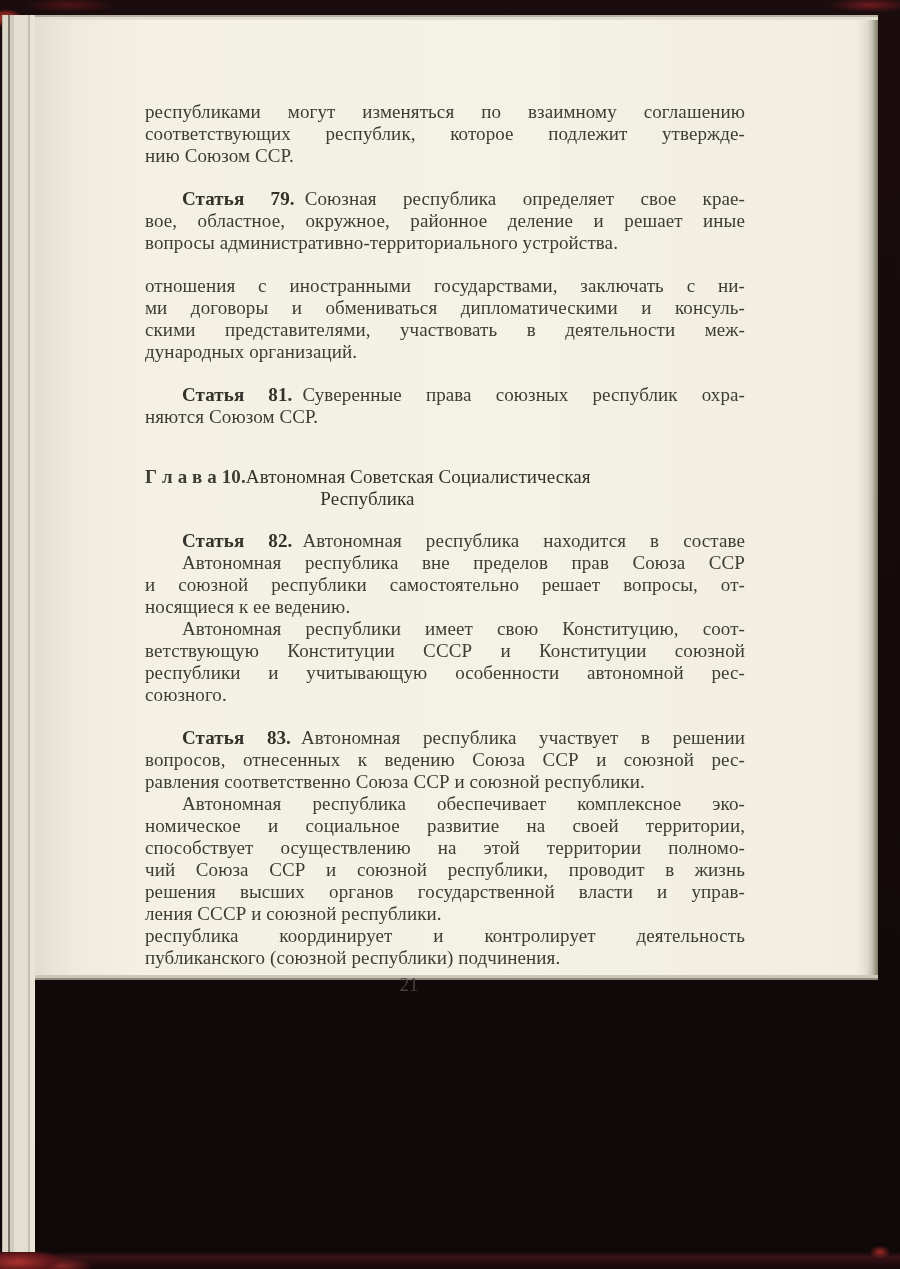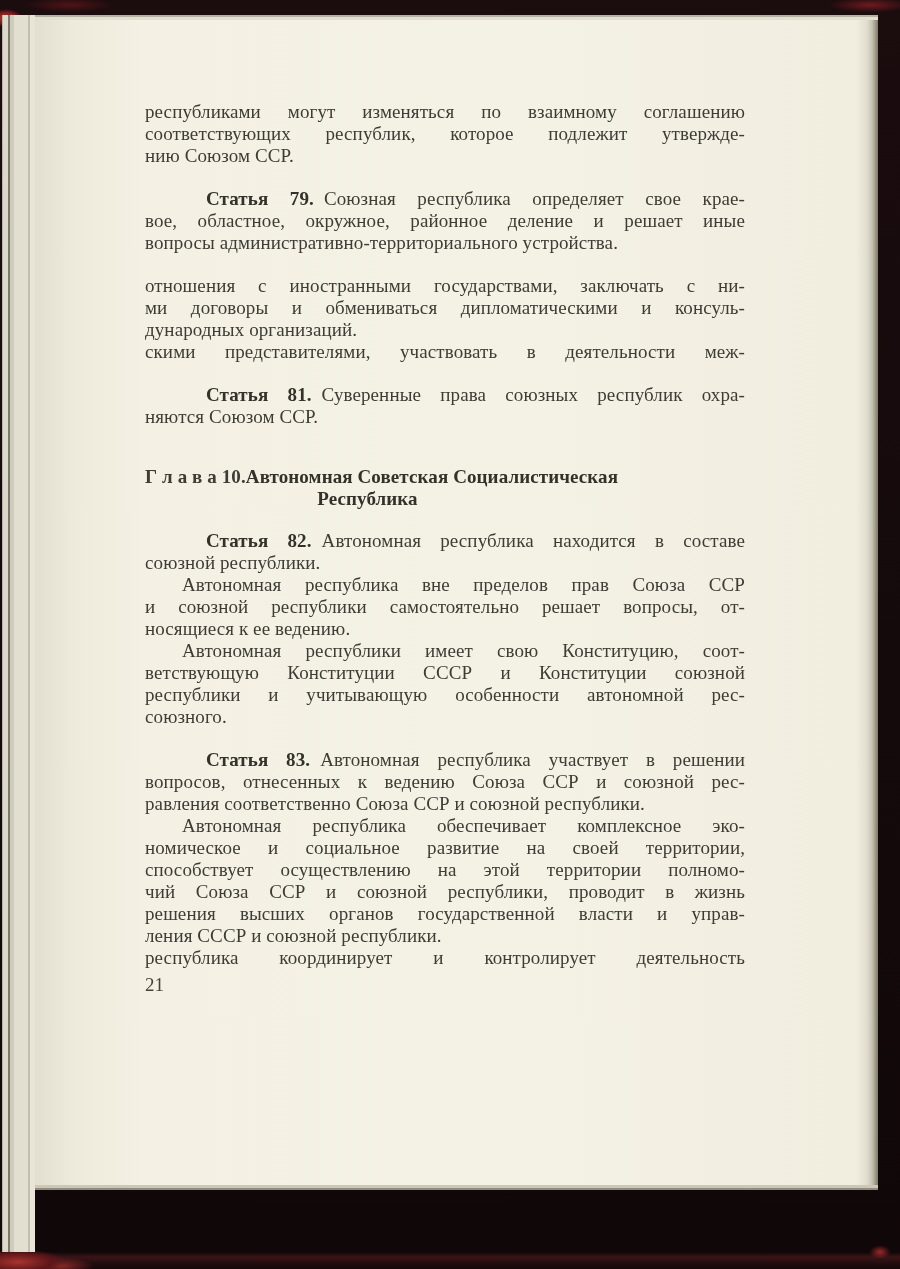--- a/index.html
+++ b/index.html
@@ -22,44 +22,44 @@
   }
   
   .page-stack {
     position: absolute; left: 2px; top: 15px; width: 33px; height: 1237px;
     background: linear-gradient(90deg,
       #b7b4a6 0 1px, #dcd9cb 1px 6px, #7d7a6c 6px 8px, #cfccbe 8px 12px,
       #e2dfd1 12px 26px, #c2bfb1 26px 28px, #e8e5d7 28px 33px);
   }
   
   .page {
-    position: absolute; left: 35px; top: 15px; width: 843px; height: 1175px;
+    position: absolute; left: 35px; top: 15px; width: 843px; height: 965px;
     background:
       linear-gradient(180deg, #b5b2a4 0 2px, #e2dfd1 2px 5px, rgba(0,0,0,0) 5px),
       linear-gradient(0deg,  #8f8c7e 0 2px, #cbc8ba 2px 5px, rgba(0,0,0,0) 5px),
       linear-gradient(90deg, #e3dfd0 0, #eeebdc 40px, #f4f1e4 110px, #f4f1e5 60%,
                       #f1eee0 calc(100% - 22px), #e0ddcf calc(100% - 11px),
                       #c6c3b5 calc(100% - 6px), #96937f calc(100% - 2px), #7d7a6c 100%),
       #f3f0e3;
   }
   .text-column {
     position: absolute; left: 110px; top: 86px; width: 600px;
     font-size: 19px; line-height: 22px; color: #3e3c35; letter-spacing: 0.1px;
   }
   .blk { margin: 0; }
   .art { margin-top: 21px; }
   .line { text-align: justify; text-align-last: justify; }
   .line.last { text-align-last: left; }
   .ind { text-indent: 37px; }
-  .label { font-weight: 700; color: #33312a; margin-right: 10px; margin-left: 24px; }
+  .label { font-weight: 700; color: #33312a; margin-right: 10px; }
   .head { margin-top: 38px; margin-bottom: 20px; padding-right: 155px; }
   .hline { text-align: center; white-space: nowrap; }
   .chapter-prefix { font-weight: 700; }
-  .head-bold { font-weight: 700; color: #33312a; }
-  .pagenum { margin-top: 5px; text-align: left; padding-right: 72px; color: #45433b; }
+  .head-bold { font-weight: 400; color: #33312a; }
+  .pagenum { margin-top: 5px; text-align: center; padding-right: 72px; color: #45433b; }
 </style>
 </head>
 <body>
 
 <div class="scene">
   <div class="page-stack"></div>
 
   <div class="page">
     <div class="text-column">
 
@@ -73,43 +73,42 @@
         <div class="line ind">
           <span class="label">Статья 79.</span><span>Союзная республика определяет свое крае-</span>
         </div>
         <div class="line">вое, областное, окружное, районное деление и решает иные</div>
         <div class="line last">вопросы административно-территориального устройства.</div>
       </div>
 
       <div class="blk art">
         <div class="line">отношения с иностранными государствами, заключать с ни-</div>
         <div class="line">ми договоры и обмениваться дипломатическими и консуль-</div>
+        <div class="line">скими представителями, участвовать в деятельности меж-</div>
         <div class="line last">дународных организаций.</div>
-        <div class="line">скими представителями, участвовать в деятельности меж-</div>
       </div>
 
       <div class="blk art">
         <div class="line ind">
           <span class="label">Статья 81.</span><span>Суверенные права союзных республик охра-</span>
         </div>
         <div class="line last">няются Союзом ССР.</div>
       </div>
 
       <div class="blk head">
         <div class="hline">
           <span class="chapter-prefix">Г л а в а  10.</span><span class="head-bold">Автономная Советская Социалистическая</span>
         </div>
         <div class="hline head-bold">Республика</div>
       </div>
 
       <div class="blk">
         <div class="line ind">
           <span class="label">Статья 82.</span><span>Автономная республика находится в составе</span>
         </div>
-        <div class="line last">союзной республики.</div>
       </div>
 
       <div class="blk">
         <div class="line ind">Автономная республика вне пределов прав Союза ССР</div>
         <div class="line">и союзной республики самостоятельно решает вопросы, от-</div>
         <div class="line last">носящиеся к ее ведению.</div>
       </div>
 
       <div class="blk">
         <div class="line ind">Автономная республики имеет свою Конституцию, соот-</div>
@@ -130,19 +129,20 @@
         <div class="line ind">Автономная республика обеспечивает комплексное эко-</div>
         <div class="line">номическое и социальное развитие на своей территории,</div>
         <div class="line">способствует осуществлению на этой территории полномо-</div>
         <div class="line">чий Союза ССР и союзной республики, проводит в жизнь</div>
         <div class="line">решения высших органов государственной власти и управ-</div>
         <div class="line last">ления СССР и союзной республики.</div>
       </div>
 
       <div class="blk">
         <div class="line">республика координирует и контролирует деятельность</div>
+        <div class="line last">публиканского (союзной республики) подчинения.</div>
       </div>
 
       <div class="pagenum">21</div>
 
     </div>
   </div>
 </div>
 
 </body></html>

